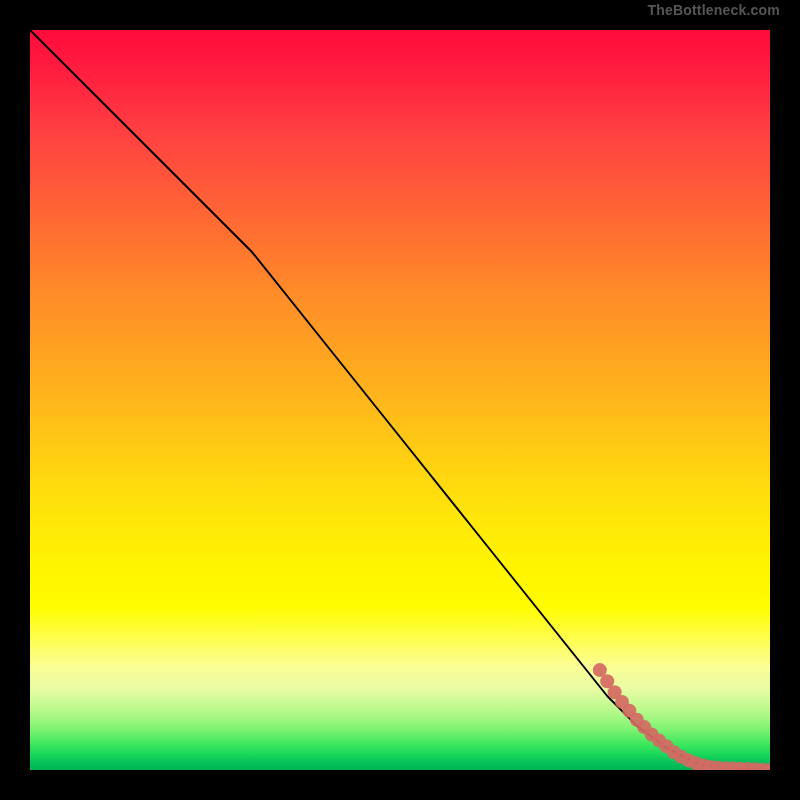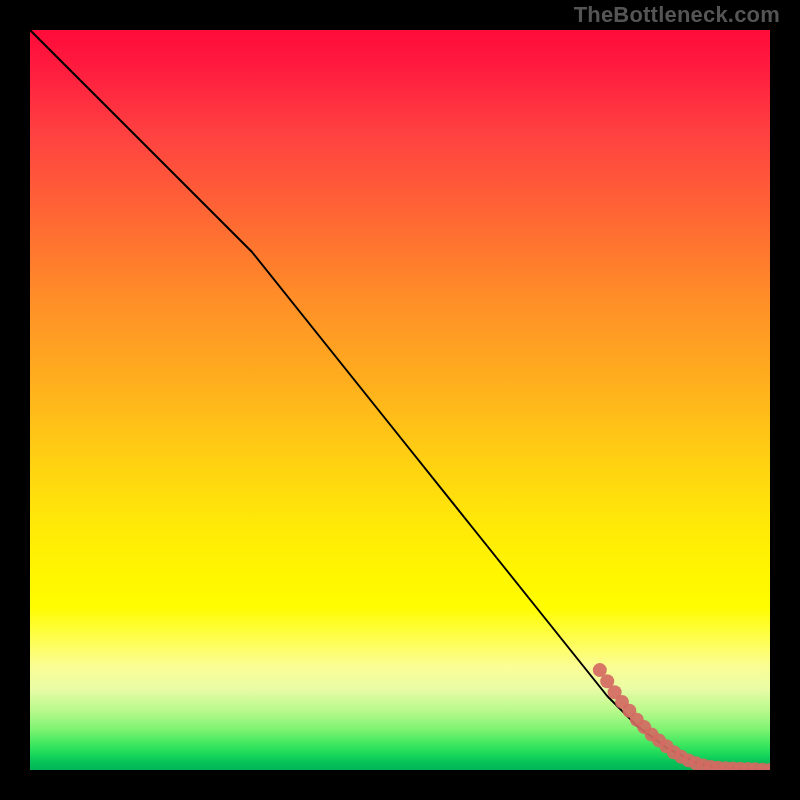--- a/index.html
+++ b/index.html
@@ -15,21 +15,21 @@
     position: relative;
     width: 800px;
     height: 800px;
     background: #000;
   }
   .watermark {
     position: absolute;
     top: 2px;
     right: 20px;
     color: #555;
-    font-size: 22px;
+    font-size: 14px;
     font-weight: 600;
     letter-spacing: 0.2px;
     z-index: 5;
   }
   .plot {
     position: absolute;
     left: 30px;
     top: 30px;
     width: 740px;
     height: 740px;

